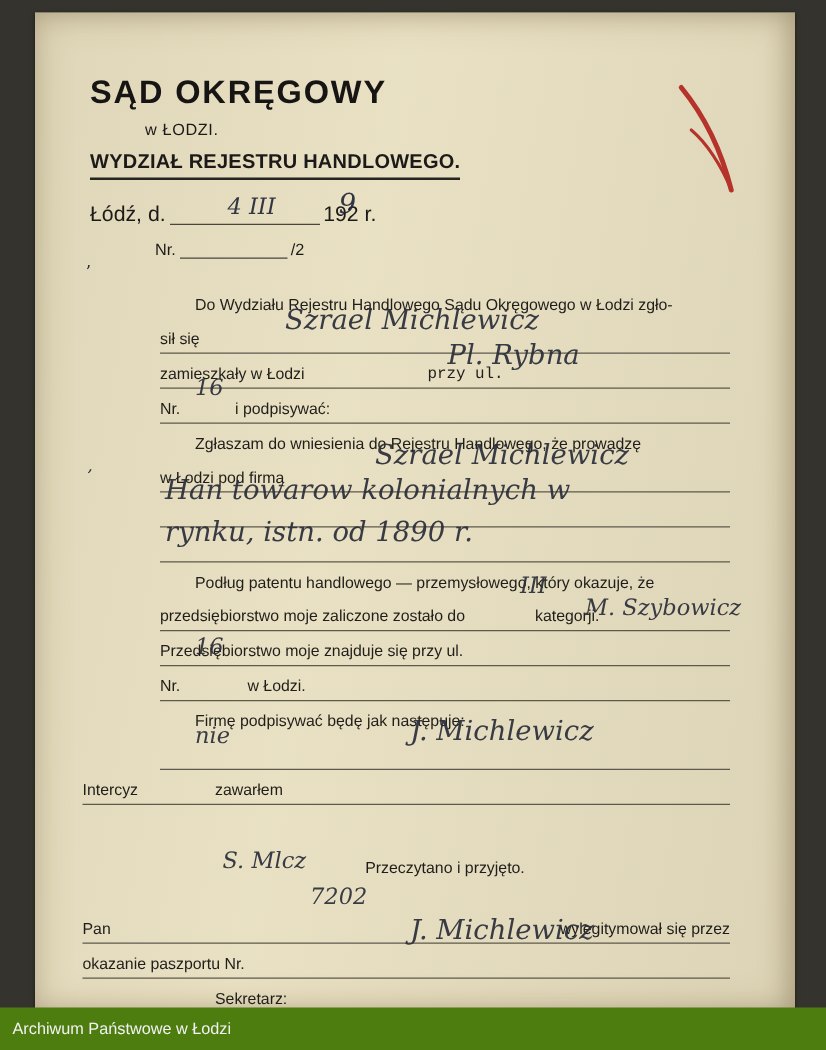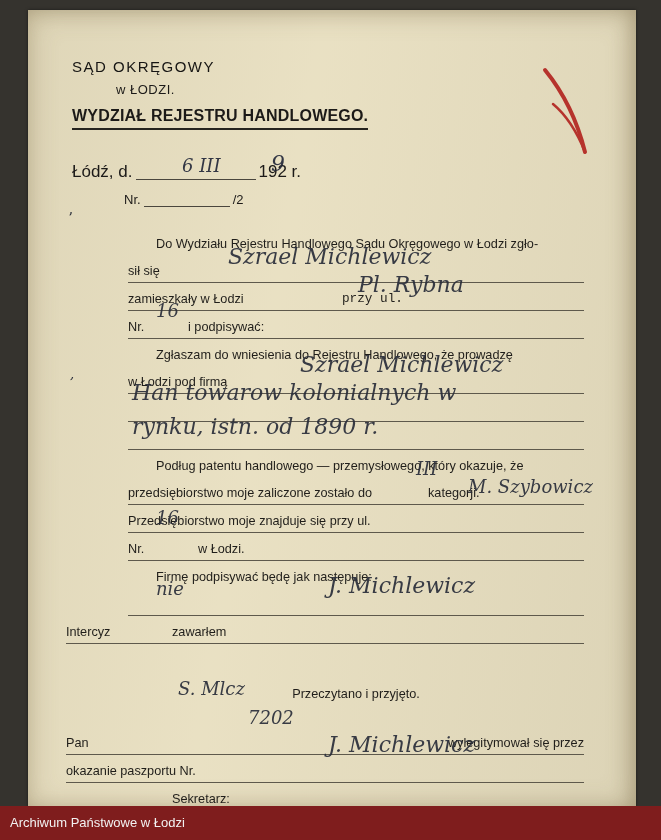--- a/index.html
+++ b/index.html
@@ -42,21 +42,21 @@
     pointer-events: none;
   }
 
   
   .credit-bar {
     position: absolute;
     left: 0;
     bottom: 0;
     width: 661px;
     height: 34px;
-    background: #7f1d1d;
+    background: #4d7c0f;
     color: #f2f2f2;
     font-size: 13px;
     line-height: 34px;
     padding-left: 10px;
     box-sizing: border-box;
   }
 
   
   .doc {
     position: absolute;
@@ -65,22 +65,22 @@
     color: #1c1a18;
   }
 
   .hdr {
     position: absolute;
     left: 44px;
     top: 48px;
     width: 330px;
   }
   .hdr .line1 {
-    font-size: 15px;
-    font-weight: normal;
+    font-size: 26px;
+    font-weight: bold;
     letter-spacing: 1.5px;
     color: #161513;
   }
   .hdr .line2 {
     font-size: 13px;
     margin-top: 7px;
     margin-left: 44px;
     letter-spacing: 0.5px;
   }
   .hdr .line3 {
@@ -207,21 +207,21 @@
     </div>
 
     <svg class="redmark" viewBox="0 0 70 95">
       <path d="M12 8 C30 30, 44 58, 52 90" stroke="#b6332c" stroke-width="4" fill="none" stroke-linecap="round"></path>
       <path d="M52 90 C44 70, 32 52, 20 42" stroke="#b6332c" stroke-width="2.5" fill="none" stroke-linecap="round"></path>
     </svg>
 
     <div class="datefield">
       <span>Łódź, d.</span><span class="rule"></span><span>192</span> <span>r.</span>
     </div>
-    <div class="hand med ink" style="left:154px; top:145px;">6 III</div>
+    <div class="hand med ink" style="left:154px; top:145px;">4 III</div>
     <div class="hand big ink" style="left:243px; top:141px;">9</div>
 
     <div class="nrfield">
       <span>Nr.</span><span class="rule"></span><span>/2</span>
     </div>
 
     <div class="corner-scribble">ʼ</div>
     <div class="left-mark">,</div>
 
     <div class="body">

